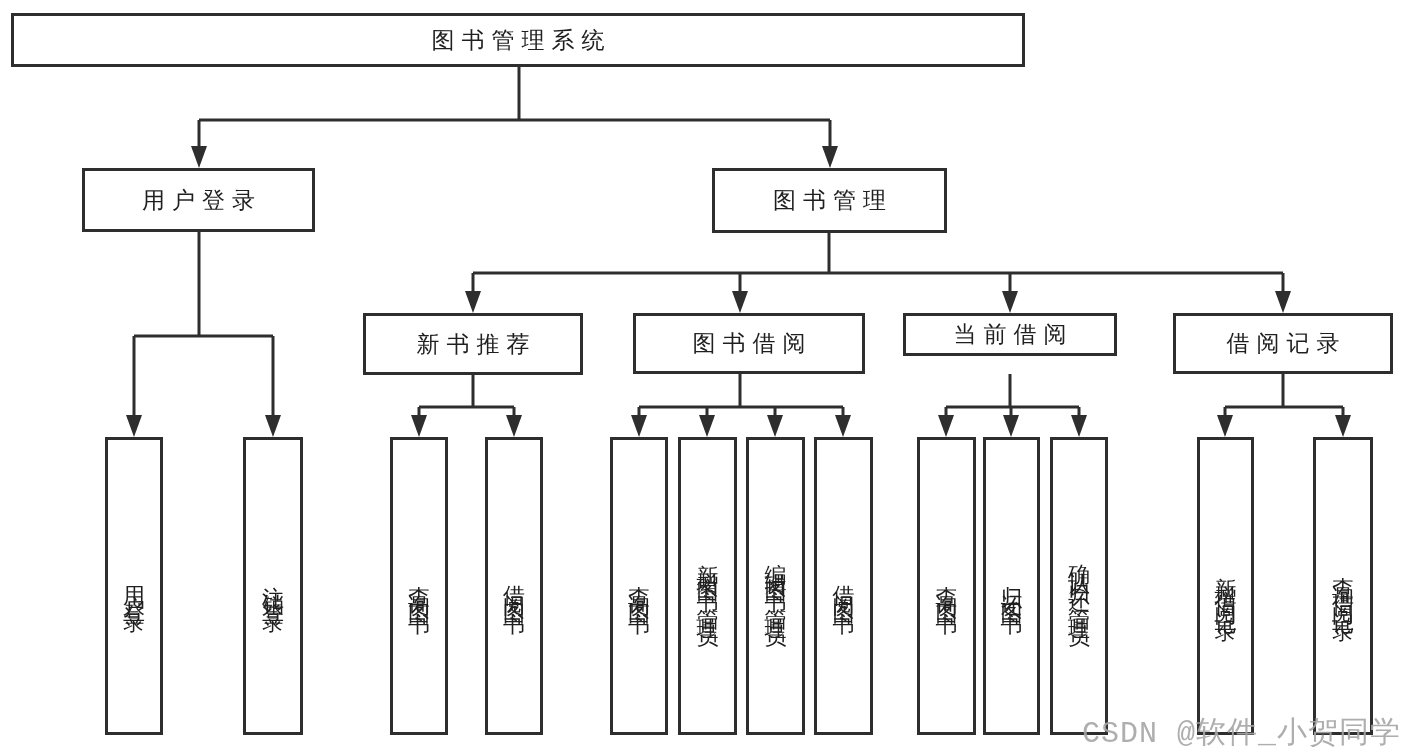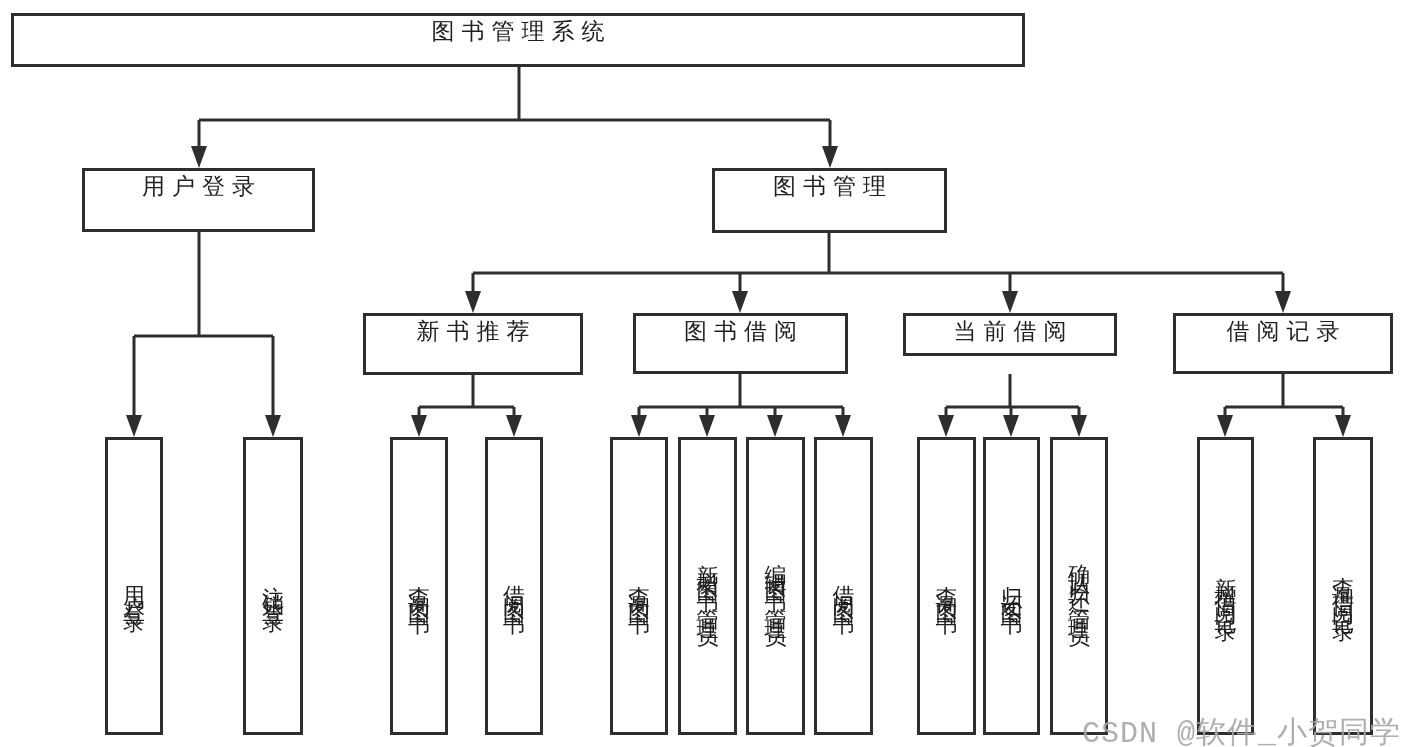--- a/index.html
+++ b/index.html
@@ -19,21 +19,21 @@
   #connectors{
     position:absolute;left:0;top:0;z-index:1;
   }
   #connectors path{stroke:var(--line);stroke-width:3;fill:none;}
   #connectors polygon{fill:var(--line);stroke:none;}
   .hbox{
     position:absolute;z-index:2;
     box-sizing:border-box;
     background:var(--bg);
     border:3px solid var(--line);
-    display:flex;align-items:flex-start;justify-content:center;
+    display:flex;align-items:center;justify-content:center;
     font-size:23px;letter-spacing:7px;text-indent:7px;
     color:var(--text);
     white-space:nowrap;
   }
   .vbox{
     position:absolute;z-index:2;
     box-sizing:border-box;
     background:var(--bg);
     border:3px solid var(--line);
     display:flex;align-items:center;justify-content:center;
@@ -112,21 +112,21 @@
   <div class="hbox" style="left:82px;top:168px;width:233px;height:64px">
     <span>用户登录</span>
   </div>
   <div class="hbox" style="left:712px;top:168px;width:235px;height:65px">
     <span>图书管理</span>
   </div>
 
   <div class="hbox" style="left:363px;top:313px;width:220px;height:62px">
     <span>新书推荐</span>
   </div>
-  <div class="hbox" style="left:633px;top:313px;width:215px;height:61px">
+  <div class="hbox" style="left:633px;top:313px;width:232px;height:61px">
     <span>图书借阅</span>
   </div>
   <div class="hbox" style="left:903px;top:313px;width:214px;height:43px">
     <span>当前借阅</span>
   </div>
   <div class="hbox" style="left:1173px;top:313px;width:220px;height:61px">
     <span>借阅记录</span>
   </div>
 
   <div class="vbox" style="left:105px;top:437px;width:58px;height:298px">

